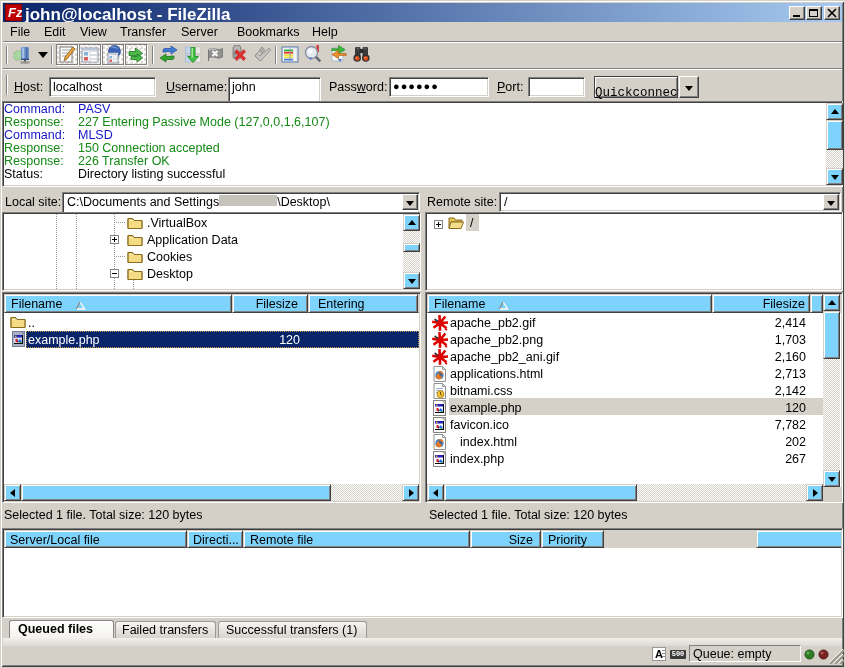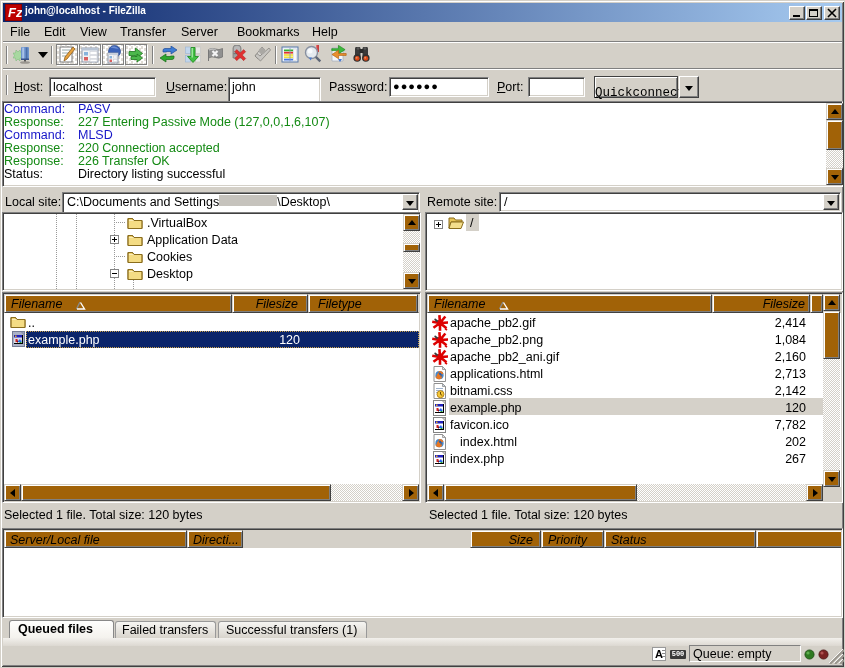--- a/index.html
+++ b/index.html
@@ -1,21 +1,21 @@
 <!DOCTYPE html>
 <html><head>
 <meta charset="utf-8">
 <style>
 * { margin:0; padding:0; box-sizing:border-box; }
 html,body { width:845px; height:668px; overflow:hidden; }
 body { background:#D4D0C8; font-family:"Liberation Sans",sans-serif; font-size:12.5px; color:#000; position:relative; }
 .abs { position:absolute; }
 .sunken { border:1px solid; border-color:#808080 #FFFFFF #FFFFFF #808080; box-shadow: inset 1px 1px 0 #404040, inset -1px -1px 0 #D4D0C8; background:#fff; }
 .raised { background:#D4D0C8; border:1px solid; border-color:#FFFFFF #404040 #404040 #FFFFFF; box-shadow: inset -1px -1px 0 #808080; }
-.raised2 { background:#a16207; border:1px solid; border-color:#D4D0C8 #404040 #404040 #D4D0C8; box-shadow: inset 1px 1px 0 #FFFFFF, inset -1px -1px 0 #808080; font-style: italic; }
+.raised2 { background:#7dd3fc; border:1px solid; border-color:#D4D0C8 #404040 #404040 #D4D0C8; box-shadow: inset 1px 1px 0 #FFFFFF, inset -1px -1px 0 #808080; }
 .etchv { border-left:1px solid #808080; border-right:1px solid #FFFFFF; width:2px; }
 .stipple { background-image: conic-gradient(#FFFFFF 25%, #D4D0C8 0 50%, #FFFFFF 0 75%, #D4D0C8 0); background-size:2px 2px; }
 .checker { background-image: conic-gradient(#FFFFFF 25%, #DFDBD4 0 50%, #FFFFFF 0 75%, #DFDBD4 0); background-size:5px 5px; background-position:0 1px; }
 .arrow-up { width:0; height:0; border-left:4px solid transparent; border-right:4px solid transparent; border-bottom:5px solid #000; }
 .arrow-down { width:0; height:0; border-left:4px solid transparent; border-right:4px solid transparent; border-top:5px solid #000; }
 .arrow-left { width:0; height:0; border-top:4px solid transparent; border-bottom:4px solid transparent; border-right:5px solid #000; }
 .arrow-right { width:0; height:0; border-top:4px solid transparent; border-bottom:4px solid transparent; border-left:5px solid #000; }
 .u { text-decoration:underline; }
 </style>
 </head>
@@ -24,21 +24,21 @@
 <div class="abs" style="left:0;top:0;width:845px;height:668px;border:1px solid #D4D0C8;box-shadow:inset 1px 1px 0 #FFFFFF, inset -1px -1px 0 #404040, inset 2px 2px 0 #D4D0C8, inset -2px -2px 0 #808080;"></div>
 
 <div class="abs" style="left:3px;top:3px;width:839px;height:19px;background:linear-gradient(to right,#0A246A,#A6CAF0);"></div>
 <div class="abs" style="left:5px;top:4px;width:17px;height:17px;">
 <svg width="17" height="17">
       <rect x="0" y="0" width="17" height="17" fill="#BD0000"></rect>
       <rect x="0" y="0" width="17" height="17" fill="none" stroke="#7E0000" stroke-width="1.5"></rect>
       <text x="3" y="13" font-family="Liberation Sans" font-style="italic" font-weight="bold" font-size="13" fill="#fff">Fz</text>
     </svg>
 </div>
-<div class="abs" style="left:25px;top:5px;color:#fff;font-weight:bold;font-size:10px;">john@localhost - FileZilla</div>
+<div class="abs" style="left:25px;top:5px;color:#fff;font-weight:bold;font-size:17px;">john@localhost - FileZilla</div>
 
 <div class="abs raised" style="left:789px;top:6px;width:16px;height:14px;">
     <div class="abs" style="left:3px;top:8px;width:7px;height:2px;background:#000;"></div>
   </div>
 <div class="abs raised" style="left:806px;top:6px;width:16px;height:14px;">
     <div class="abs" style="left:2px;top:2px;width:9px;height:8px;border:1px solid #000;border-top:2px solid #000;"></div>
   </div>
 <div class="abs raised" style="left:824px;top:6px;width:16px;height:14px;">
     <svg class="abs" style="left:2px;top:1px;" width="11" height="10">
       <path d="M1,1 L9,9 M9,1 L1,9" stroke="#000" stroke-width="1.6"></path>
@@ -219,21 +219,21 @@
 <div style="position:absolute;top:13px;">
       <span style="color:#148A14;position:absolute;left:0px;">Response:</span>
       <span style="color:#148A14;position:absolute;left:74px;white-space:nowrap;">227 Entering Passive Mode (127,0,0,1,6,107)</span>
     </div>
 <div style="position:absolute;top:26px;">
       <span style="color:#1616C8;position:absolute;left:0px;">Command:</span>
       <span style="color:#1616C8;position:absolute;left:74px;">MLSD</span>
     </div>
 <div style="position:absolute;top:39px;">
       <span style="color:#148A14;position:absolute;left:0px;">Response:</span>
-      <span style="color:#148A14;position:absolute;left:74px;white-space:nowrap;">220 Connection accepted</span>
+      <span style="color:#148A14;position:absolute;left:74px;white-space:nowrap;">150 Connection accepted</span>
     </div>
 <div style="position:absolute;top:52px;">
       <span style="color:#148A14;position:absolute;left:0px;">Response:</span>
       <span style="color:#148A14;position:absolute;left:74px;white-space:nowrap;">226 Transfer OK</span>
     </div>
 <div style="position:absolute;top:65px;">
       <span style="position:absolute;left:0px;">Status:</span>
       <span style="position:absolute;left:74px;white-space:nowrap;">Directory listing successful</span>
     </div>
 </div>
@@ -384,21 +384,21 @@
       <div class="abs" style="left:6px;top:2px;">Filename</div>
       <svg class="abs" style="left:70px;top:6px;" width="11" height="9">
         <path d="M5,1 L1.5,8" stroke="#8A8A8A" stroke-width="1.4" fill="none"></path>
         <path d="M5.5,1.5 L9.5,8 L2,8" stroke="#FCFCFC" stroke-width="1.4" fill="none"></path>
       </svg>
     </div>
   <div class="abs raised2" style="left:228px;top:0;width:76px;height:19px;">
       <div class="abs" style="right:9px;top:2px;">Filesize</div>
     </div>
   <div class="abs raised2" style="left:304px;top:0;width:110px;height:19px;">
-      <div class="abs" style="left:9px;top:2px;">Filetype</div>
+      <div class="abs" style="left:9px;top:2px;">Entering</div>
     </div>
   <div class="abs raised2" style="left:414px;top:0;width:120px;height:19px;"></div>
 
   <svg class="abs" style="left:6px;top:20px;" width="16" height="16">
       <use href="#folder"></use>
     </svg>
   <div class="abs" style="left:24px;top:22px;">..</div>
 
   <div class="abs" style="left:22px;top:37px;width:393px;height:17px;background:#0A246A;outline:1px dotted #C8A048;outline-offset:-1px;"></div>
   <svg class="abs" style="left:7px;top:37px;" width="15" height="16" viewBox="0 0 15 16">
@@ -447,21 +447,21 @@
 
   <svg class="abs" style="left:5px;top:21px;" width="16" height="16">
       <use href="#apacheicon"></use>
     </svg>
   <div class="abs" style="left:23px;top:22px;">apache_pb2.gif</div>
     <div class="abs" style="right:35px;top:22px;">2,414</div>
   <svg class="abs" style="left:5px;top:38px;" width="16" height="16">
       <use href="#apacheicon"></use>
     </svg>
   <div class="abs" style="left:23px;top:39px;text-align:center;">apache_pb2.png</div>
-    <div class="abs" style="right:35px;top:39px;">1,084</div>
+    <div class="abs" style="right:35px;top:39px;">1,703</div>
   <svg class="abs" style="left:5px;top:55px;" width="16" height="16">
       <use href="#apacheicon"></use>
     </svg>
   <div class="abs" style="left:23px;top:56px;">apache_pb2_ani.gif</div>
     <div class="abs" style="right:35px;top:56px;">2,160</div>
   <svg class="abs" style="left:5px;top:72px;" width="16" height="16">
       <use href="#fficon"></use>
     </svg>
   <div class="abs" style="left:23px;top:73px;">applications.html</div>
     <div class="abs" style="right:35px;top:73px;">2,713</div>
@@ -515,28 +515,28 @@
 
 <div class="abs sunken" style="left:2px;top:528px;width:841px;height:90px;"></div>
 <div class="abs" style="left:4px;top:530px;width:837px;height:86px;background:#fff;overflow:hidden;">
   <div class="abs" style="left:0;top:0;width:837px;height:18px;background:#D4D0C8;"></div>
   <div class="abs raised2" style="left:0;top:0;width:183px;height:18px;">
       <div class="abs" style="left:5px;top:2px;">Server/Local file</div>
     </div>
   <div class="abs raised2" style="left:183px;top:0;width:56px;height:18px;">
       <div class="abs" style="left:5px;top:2px;">Directi...</div>
     </div>
+  <div class="abs raised2" style="left:239px;top:0;width:227px;height:18px;">
+      <div class="abs" style="left:6px;top:2px;">Remote file</div>
+    </div>
   <div class="abs raised2" style="left:466px;top:0;width:71px;height:18px;">
       <div class="abs" style="right:7px;top:2px;">Size</div>
     </div>
   <div class="abs raised2" style="left:537px;top:0;width:63px;height:18px;">
       <div class="abs" style="left:6px;top:2px;">Priority</div>
-    </div>
-  <div class="abs raised2" style="left:600px;top:0;width:152px;height:18px;">
-      <div class="abs" style="left:6px;top:2px;">Status</div>
     </div>
   <div class="abs raised2" style="left:752px;top:0;width:100px;height:18px;"></div>
 </div>
 
 <div class="abs" style="left:9px;top:620px;width:105px;height:18px;background:linear-gradient(#FEFEFD,#F4F2ED);border:1px solid #888;border-bottom:none;border-radius:3px 3px 0 0;z-index:3;">
     <div class="abs" style="left:8px;top:1px;font-weight:bold;">Queued files</div>
   </div>
 <div class="abs" style="left:115px;top:621px;width:101px;height:17px;background:linear-gradient(#F6F5F2,#D8D4CC);border:1px solid #999;border-bottom:none;border-radius:3px 3px 0 0;">
     <div class="abs" style="left:6px;top:1px;">Failed transfers</div>
   </div>

